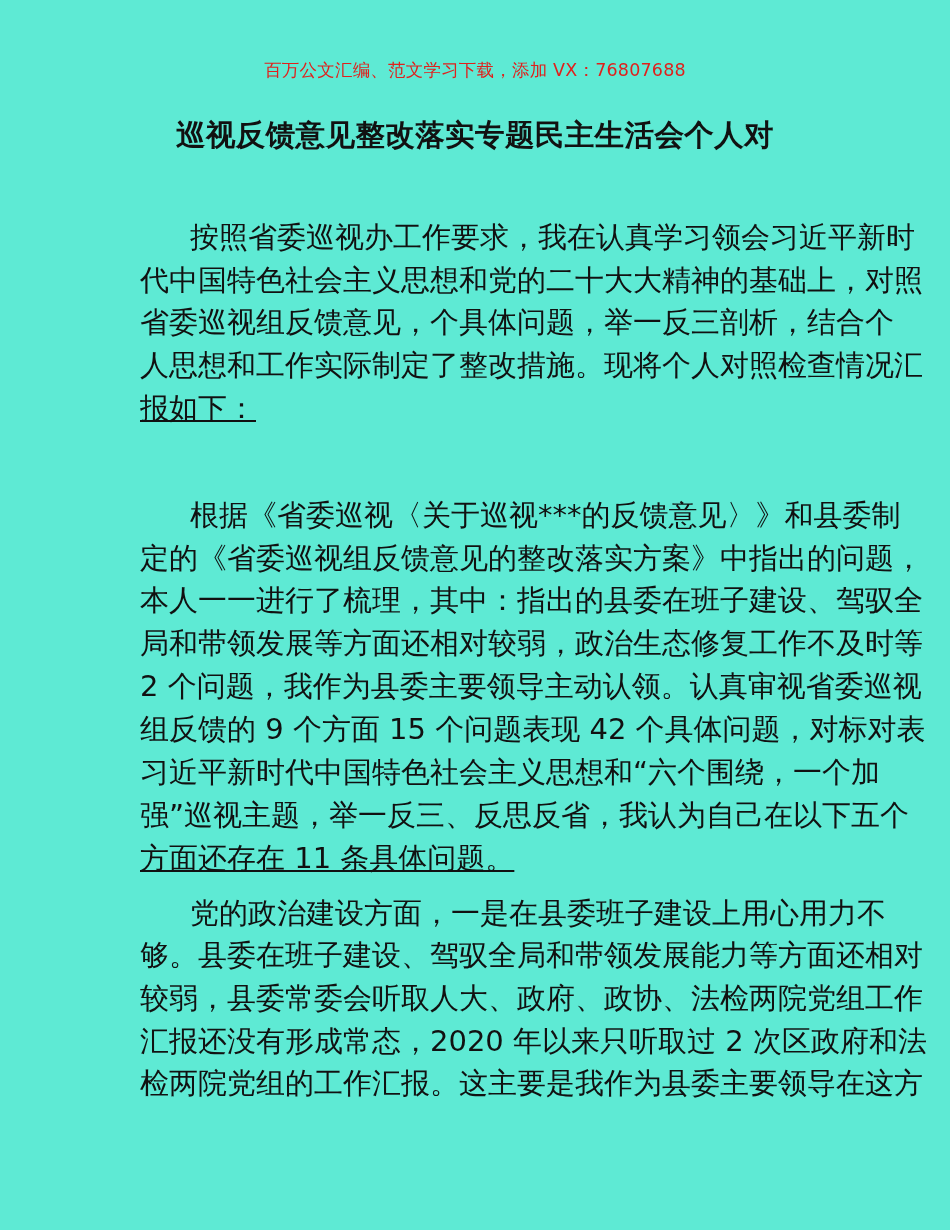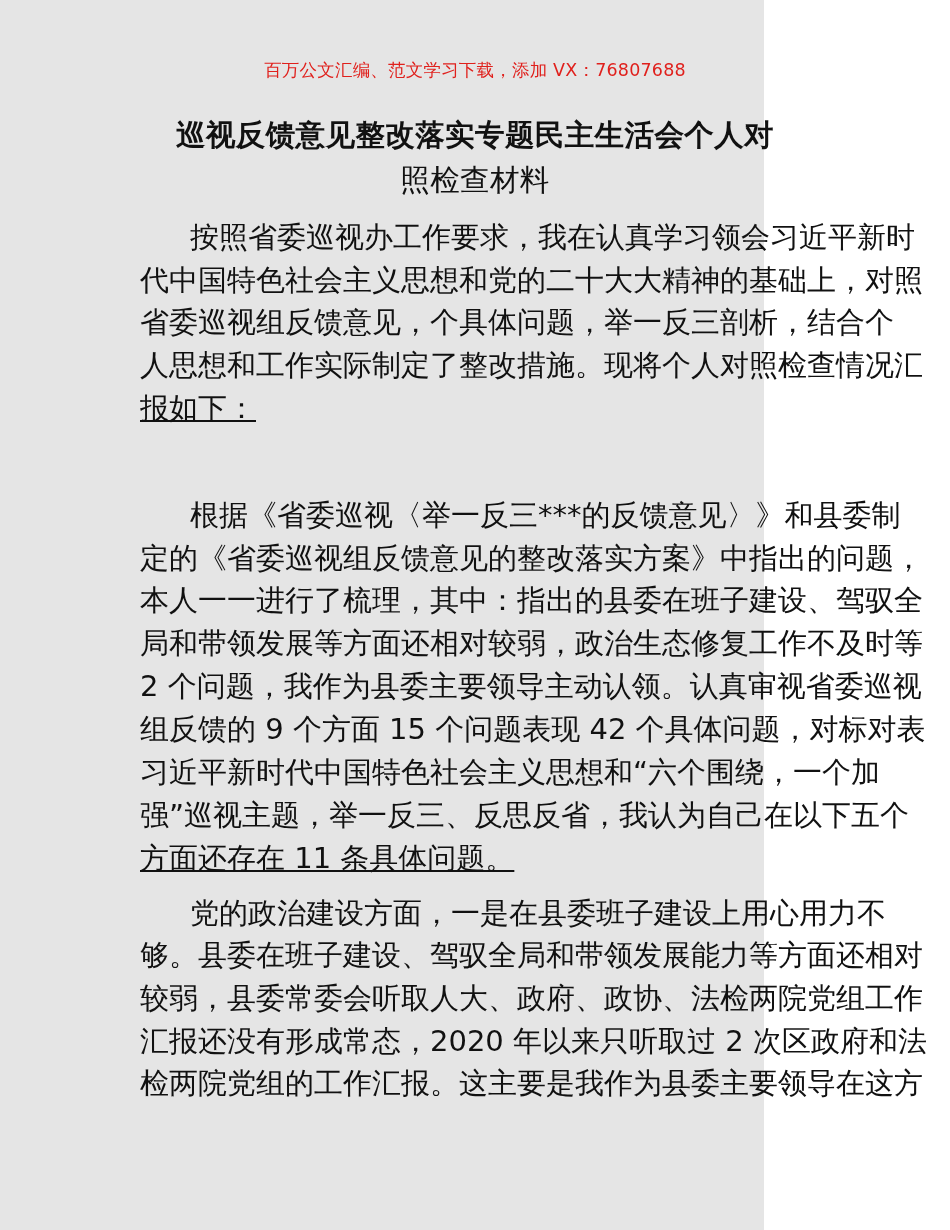--- a/index.html
+++ b/index.html
@@ -11,23 +11,23 @@
     width: 950px;
     height: 1230px;
     position: relative;
     overflow: hidden;
     font-family: "DejaVu Sans", "Liberation Sans", sans-serif;
     color: #111111;
   }
   .page {
     position: absolute;
     left: 0; top: 0;
-    width: 764px;
+    width: 950px;
     height: 1230px;
-    background: #e5e5e5;
+    background: #5eead4;
   }
   .watermark-header {
     position: absolute;
     left: 0;
     width: 950px;
     top: 57px;
     text-align: center;
     font-size: 17.5px;
     line-height: 26px;
     letter-spacing: 0.2px;
@@ -68,33 +68,32 @@
 </head>
 <body>
 
 <div class="page">
 
   <div class="watermark-header">
     <span id="banner" style="color: rgb(224, 32, 28);">百万公文汇编、范文学习下载，添加 VX：76807688</span>
   </div>
 
   <div class="title l1">巡视反馈意见整改落实专题民主生活会个人对</div>
-  <div class="title l2">照检查材料</div>
 
   <div>
     <div class="line indent" style="top:221px">按照省委巡视办工作要求，我在认真学习领会习近平新时</div>
     <div class="line" style="top:264px">代中国特色社会主义思想和党的二十大大精神的基础上，对照</div>
     <div class="line" style="top:306px">省委巡视组反馈意见，个具体问题，举一反三剖析，结合个</div>
     <div class="line" style="top:349px">人思想和工作实际制定了整改措施。现将个人对照检查情况汇</div>
     <div class="line last" style="top:392px">报如下：</div>
   </div>
 
 
   <div>
-    <div class="line indent" style="top:499px">根据《省委巡视〈举一反三***的反馈意见〉》和县委制</div>
+    <div class="line indent" style="top:499px">根据《省委巡视〈关于巡视***的反馈意见〉》和县委制</div>
     <div class="line" style="top:542px">定的《省委巡视组反馈意见的整改落实方案》中指出的问题，</div>
     <div class="line" style="top:584px">本人一一进行了梳理，其中：指出的县委在班子建设、驾驭全</div>
     <div class="line" style="top:627px">局和带领发展等方面还相对较弱，政治生态修复工作不及时等</div>
     <div class="line" style="top:670px">2 个问题，我作为县委主要领导主动认领。认真审视省委巡视</div>
     <div class="line" style="top:713px">组反馈的 9 个方面 15 个问题表现 42 个具体问题，对标对表</div>
     <div class="line" style="top:756px">习近平新时代中国特色社会主义思想和“六个围绕，一个加</div>
     <div class="line" style="top:799px">强”巡视主题，举一反三、反思反省，我认为自己在以下五个</div>
     <div class="line last" style="top:842px">方面还存在 11 条具体问题。</div>
   </div>
 

